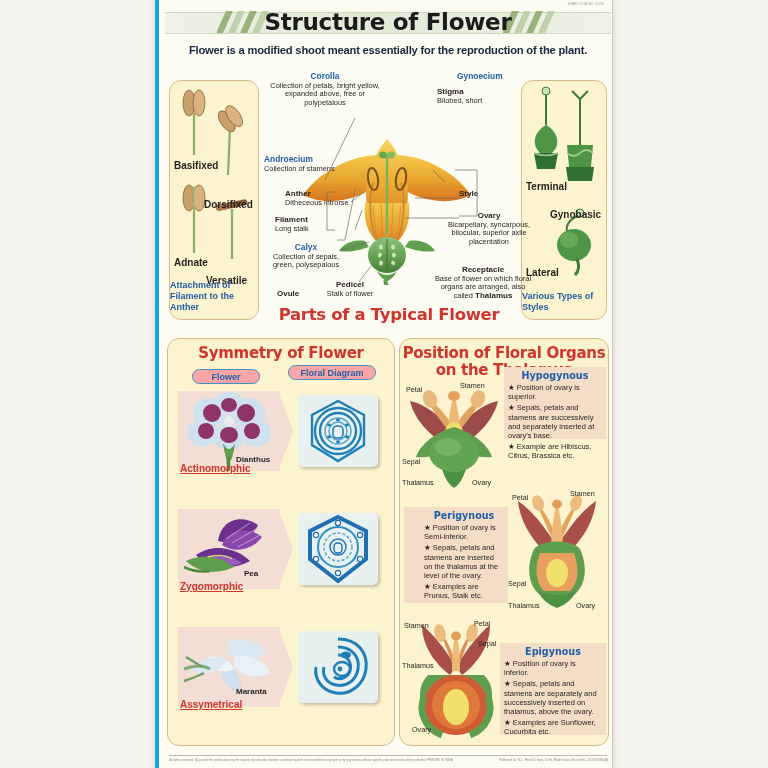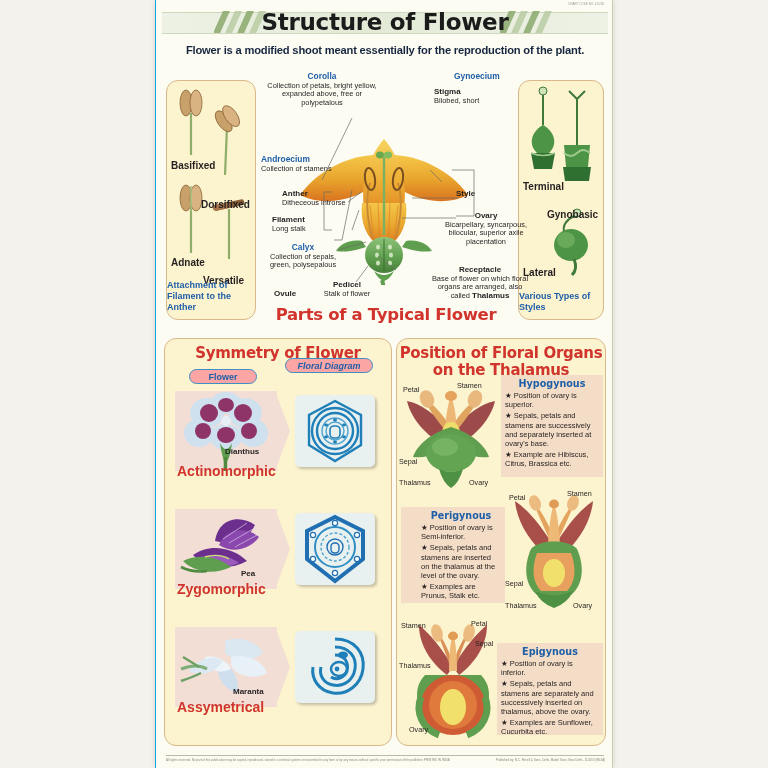--- a/index.html
+++ b/index.html
@@ -1,21 +1,21 @@
 <!DOCTYPE html>
 <html><head>
 <meta charset="utf-8">
 <style>
   html,body{margin:0;padding:0;background:#ffffff;}
   body{width:768px;height:768px;overflow:hidden;
        font-family:"Liberation Sans", sans-serif;}
   #poster{position:relative;width:768px;height:768px;background:#f3f2ec;}
 
   .sheet{position:absolute;left:155px;top:0;width:458px;height:768px;
-         background:#fdfcf3;border-left:1px solid #0ea5e9;border-right:1px solid #cfc9b4;
+         background:#fdfcf3;border-left:4px solid #0ea5e9;border-right:1px solid #cfc9b4;
          box-shadow:0 0 6px rgba(0,0,0,.12);box-sizing:border-box;}
 
   
   .titlebar{position:absolute;left:6px;top:8px;width:446px;height:28px;}
   .titlebar .band{position:absolute;left:0;top:4px;width:446px;height:20px;
       background:linear-gradient(90deg,#eef2e6,#e2ead6 45%,#eef2e6);
       border-top:1px solid #cdd8bc;border-bottom:1px solid #cdd8bc;}
   .slashL,.slashR{position:absolute;top:3px;height:22px;width:54px;overflow:hidden;}
   .slashL{left:52px;} .slashR{left:338px;}
   .slashL i,.slashR i{position:absolute;top:-6px;height:34px;width:7px;
@@ -60,21 +60,21 @@
   .pill{position:absolute;height:15px;border:1.4px solid #3f8fc4;border-radius:9px;
       background:#fca5a5;color:#1f5fa8;font-size:9px;font-weight:bold;
       text-align:center;line-height:14px;box-sizing:border-box;}
 
   .specimen{position:absolute;background:#f2ded4;}
   .arrowpt{position:absolute;width:0;height:0;border-top:35px solid transparent;
       border-bottom:35px solid transparent;border-left:13px solid #f2ded4;}
   .fdiagram{position:absolute;background:#e9f1f0;border-radius:5px;
       box-shadow:2px 2px 3px rgba(0,0,0,.22);}
   .sp-name{position:absolute;font-size:8px;font-weight:bold;color:#231f20;}
-  .sp-type{position:absolute;font-size:14px;font-weight:bold;color:#d0342c;}
+  .sp-type{position:absolute;font-size:10px;font-weight:bold;color:#d0342c;text-decoration:underline;}
 
   .infobox{position:absolute;background:#f4ddc6;box-sizing:border-box;padding:3px 4px;}
   .infobox h4{margin:0 0 2px 0;text-align:center;font-size:9.6px;color:#1f5fa8;
       font-weight:bold;font-family:"DejaVu Sans", sans-serif;}
   .infobox p{margin:0 0 2px 0;font-size:7.5px;color:#231f20;line-height:9.2px;}
 
   .dlabel{position:absolute;font-size:7.2px;color:#231f20;white-space:nowrap;}
 
   
   .co{position:absolute;font-size:7.4px;color:#231f20;line-height:8.6px;}
@@ -290,21 +290,21 @@
       <path d="M196 120 L186 170 L178 170"></path>
       <path d="M176 160 L168 160 L168 122 L176 122"></path>
     </g>
   </svg>
 
   <div class="center-head">Parts of a Typical Flower</div>
 
   <div class="cream" id="box-symmetry">
     <div class="box-title">Symmetry of Flower</div>
     <div class="pill" style="left:24px;top:30px;width:68px;">Flower</div>
-    <div class="pill" style="left:120px;top:19px;width:88px;font-style:italic;">Floral Diagram</div>
+    <div class="pill" style="left:120px;top:26px;width:88px;">Floral Diagram</div>
 
     <div class="specimen" style="left:10px;top:52px;width:102px;height:80px;">
       <svg width="102" height="80">
         <g fill="#cfe0ef">
           <ellipse cx="32" cy="22" rx="17" ry="15"></ellipse>
               <ellipse cx="70" cy="22" rx="17" ry="15"></ellipse>
           <ellipse cx="24" cy="42" rx="15" ry="14"></ellipse>
               <ellipse cx="78" cy="42" rx="15" ry="14"></ellipse>
           <ellipse cx="51" cy="12" rx="15" ry="11"></ellipse>
               <ellipse cx="51" cy="46" rx="16" ry="13"></ellipse>
@@ -316,21 +316,21 @@
               <ellipse cx="74" cy="40" rx="8" ry="8"></ellipse>
           <ellipse cx="51" cy="14" rx="8" ry="7"></ellipse>
               <ellipse cx="51" cy="44" rx="9" ry="8"></ellipse>
         </g>
         <ellipse cx="51" cy="30" rx="5" ry="5" fill="#e8eef6"></ellipse>
         <path d="M45 52 q6 12 12 0 q-2 16 -6 20 q-4 -4 -6 -20Z" fill="#5f9e4e"></path>
         <path d="M50 66 q1 8 0 14" stroke="#4e8a3f" stroke-width="3.5" fill="none"></path>
       </svg>
     </div>
     <div class="arrowpt" style="left:112px;top:57px;"></div>
-    <div class="sp-name" style="left:60px;top:108px;">Dianthus</div>
+    <div class="sp-name" style="left:60px;top:116px;padding-left:8px;">Dianthus</div>
     <div class="sp-type" style="left:12px;top:124px;">Actinomorphic</div>
     <div class="fdiagram" style="left:130px;top:56px;width:80px;height:72px;">
       <svg width="80" height="72">
         <g fill="none" stroke="#1f7fb8" stroke-width="2.4">
           <path d="M40 6 L66 20 L66 50 L40 66 L14 50 L14 20Z"></path>
           <circle cx="40" cy="36" r="23"></circle>
               <circle cx="40" cy="36" r="18"></circle>
         </g>
         <g fill="none" stroke="#4ea3cf" stroke-width="1.4">
           <circle cx="40" cy="36" r="13"></circle>
@@ -432,21 +432,21 @@
       <ellipse cx="50" cy="70" rx="25" ry="19" fill="#62a451"></ellipse>
       <ellipse cx="44" cy="64" rx="13" ry="9" fill="#86c073" opacity=".55"></ellipse>
       <path d="M38 86 q12 6 24 0 q-4 14 -12 19 q-8 -5 -12 -19Z" fill="#4e9044"></path>
     </svg>
     <div class="dlabel" style="left:6px;top:46px;">Petal</div>
     <div class="dlabel" style="left:60px;top:42px;">Stamen</div>
     <div class="dlabel" style="left:2px;top:118px;">Sepal</div>
     <div class="dlabel" style="left:2px;top:139px;">Thalamus</div>
     <div class="dlabel" style="left:72px;top:139px;">Ovary</div>
 
-    <div class="infobox" style="left:104px;top:36px;width:102px;height:102px;">
+    <div class="infobox" style="left:104px;top:28px;width:102px;height:72px;">
       <h4>Hypogynous</h4>
       <p>★ <span>Position of ovary is superior.</span></p>
       <p>★ <span>Sepals, petals and stamens are successively and separately inserted at ovary's base.</span></p>
       <p>★ <span>Example are Hibiscus, Citrus, Brassica etc.</span></p>
     </div>
 
     <div class="infobox" style="left:4px;top:168px;width:104px;height:96px;padding-left:20px;">
       <h4>Perigynous</h4>
       <p>★ <span>Position of ovary is Semi-inferior.</span></p>
       <p>★ <span>Sepals, petals and stamens are inserted on the thalamus at the level of the ovary.</span></p>

